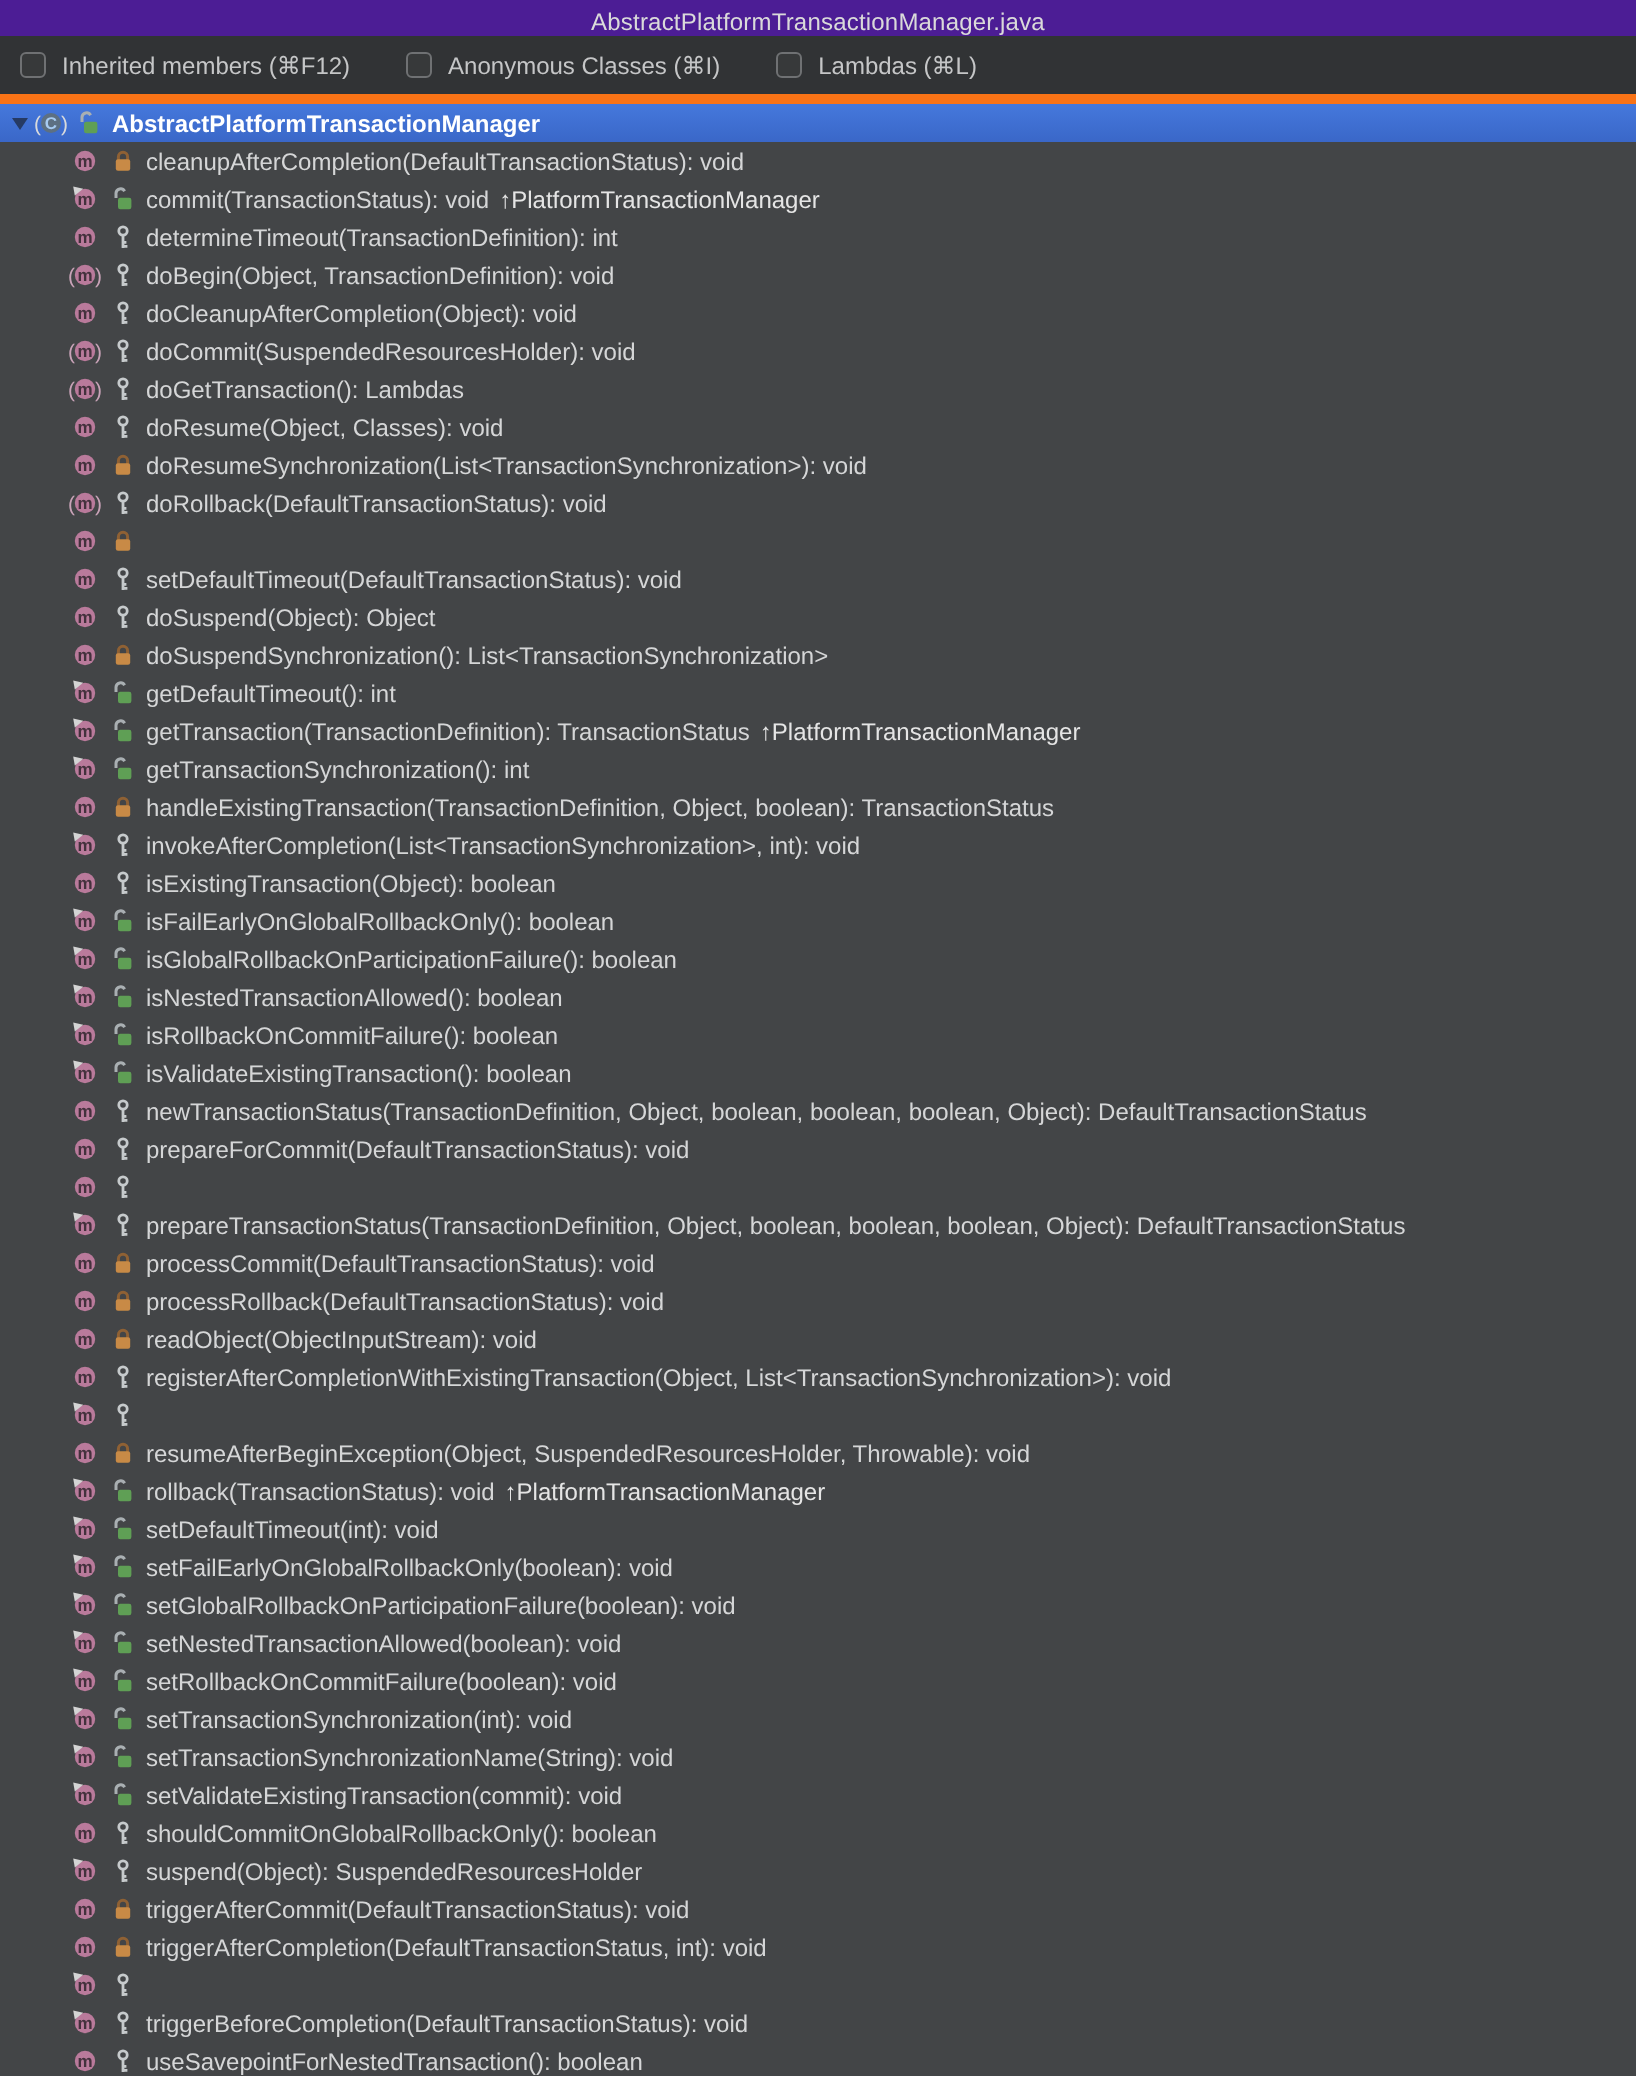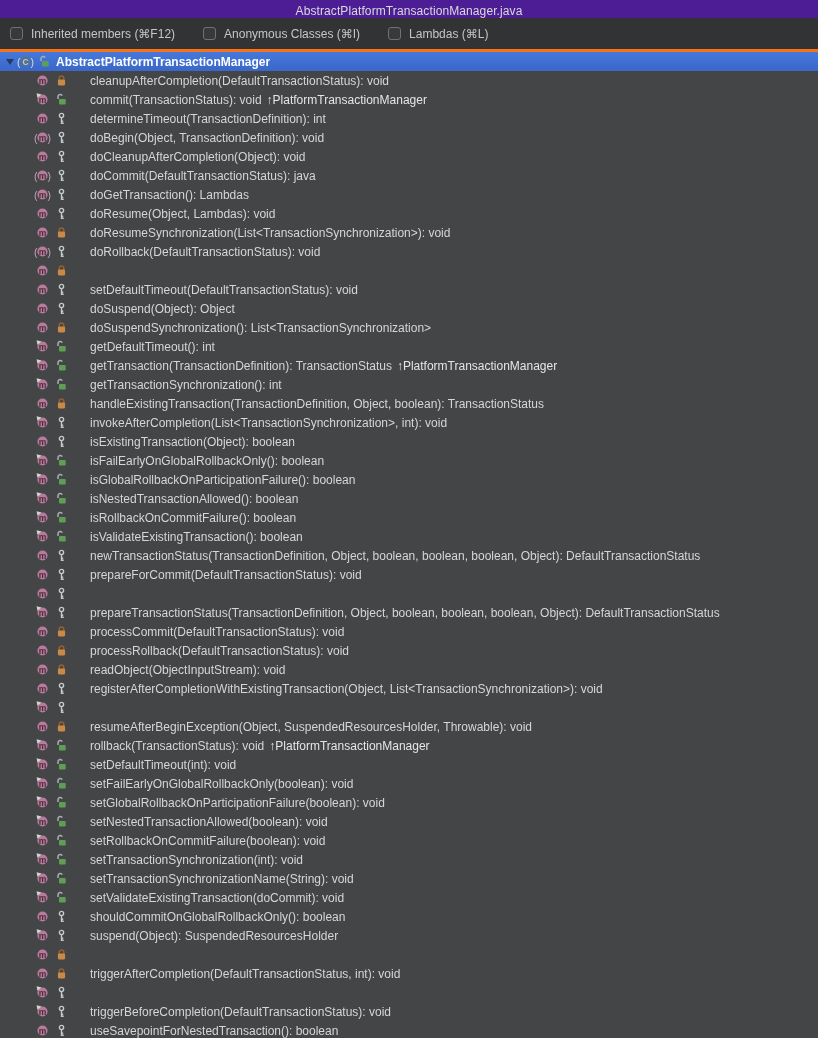--- a/index.html
+++ b/index.html
@@ -8,21 +8,21 @@
     width: 818px; height: 1038px; overflow: hidden;
     background: #434547;
     font-family: "Liberation Sans", "DejaVu Sans", sans-serif;
   }
   .titlebar {
     height: 18px; background: #4c1d95; color: #dadada;
     font-size: 12px; display: flex; align-items: flex-end; justify-content: center;
     letter-spacing: .1px;
   }
   .filterbar {
-    height: 34px; background: #313335; border-bottom: 3px solid #f97316;
+    height: 34px; background: #313335; border-bottom: 5px solid #f97316;
     display: flex; padding: 0 0 0 10px;
   }
   .filter-group { display: flex; align-items: center; margin-right: 28px; cursor: default; }
   .checkbox {
     width: 13px; height: 13px; border: 1.5px solid #6f7173; border-radius: 3px;
     background: #37393a; flex: none;
   }
   .filter-label { color: #c5c6c7; font-size: 12px; margin-left: 8px; white-space: nowrap; }
   .tree { width: 818px; }
   .row {
@@ -33,21 +33,21 @@
   .root-row { padding-left: 4px; }
   .member-row { padding-left: 34px; }
   .expand-arrow {
     width: 0; height: 0; margin: 1px 3px 0 2px;
     border-left: 4.5px solid transparent; border-right: 4.5px solid transparent;
     border-top: 6px solid #263a63; flex: none;
   }
   .icon { flex: none; display: flex; align-items: center; justify-content: center; }
   .micon { width: 17px; height: 13px; }
   .vicon { width: 13px; height: 13px; margin-left: 4px; }
-  .sig { margin-left: 22px; }
+  .sig { margin-left: 5px; }
   .root-name { margin-left: 5px; font-weight: bold; color: #ffffff; font-size: 12px; }
   .suffix { color: #e5e5e5; margin-left: 5px; }
   svg text { font-family: "Liberation Sans", "DejaVu Sans", sans-serif; }
 </style>
 </head>
 <body>
 
 <div class="titlebar">
   <span>AbstractPlatformTransactionManager.java</span>
 </div>
@@ -185,21 +185,21 @@
             <circle cx="8.5" cy="6.5" r="5.1" fill="#b97a9b"></circle>
             <text x="8.5" y="9.5" font-size="8.5" font-weight="bold" fill="#44313d" text-anchor="middle">m</text>
           </svg>
         </span>
     <span class="icon vicon v-slot">
           <svg width="13" height="13" viewBox="0 0 13 13">
             <circle cx="6.5" cy="3.5" r="2.1" stroke="#c6cacc" stroke-width="1.4" fill="none"></circle>
             <path d="M6.5 5.6 V12 M6.5 11.2 H8.7 M6.5 9.2 H8.2" stroke="#c6cacc" stroke-width="1.4" fill="none"></path>
           </svg>
         </span>
-    <span class="sig">doCommit(DefaultTransactionStatus): java</span>
+    <span class="sig">doCommit(SuspendedResourcesHolder): void</span>
 
   </div>
 
   <div class="row member-row">
     <span class="icon micon m-slot">
           <svg width="17" height="13" viewBox="0 0 17 13">
             <text x="1.8" y="10.6" font-size="10.5" fill="#c9a3b8" text-anchor="middle">(</text>
             <text x="15.2" y="10.6" font-size="10.5" fill="#c9a3b8" text-anchor="middle">)</text>
             <circle cx="8.5" cy="6.5" r="5.1" fill="#b97a9b"></circle>
             <text x="8.5" y="9.5" font-size="8.5" font-weight="bold" fill="#44313d" text-anchor="middle">m</text>
@@ -221,21 +221,21 @@
             <circle cx="8.5" cy="6.5" r="5.1" fill="#b97a9b"></circle>
             <text x="8.5" y="9.5" font-size="8.5" font-weight="bold" fill="#44313d" text-anchor="middle">m</text>
           </svg>
         </span>
     <span class="icon vicon v-slot">
           <svg width="13" height="13" viewBox="0 0 13 13">
             <circle cx="6.5" cy="3.5" r="2.1" stroke="#c6cacc" stroke-width="1.4" fill="none"></circle>
             <path d="M6.5 5.6 V12 M6.5 11.2 H8.7 M6.5 9.2 H8.2" stroke="#c6cacc" stroke-width="1.4" fill="none"></path>
           </svg>
         </span>
-    <span class="sig">doResume(Object, Lambdas): void</span>
+    <span class="sig">doResume(Object, Classes): void</span>
 
   </div>
 
   <div class="row member-row">
     <span class="icon micon m-slot">
           <svg width="17" height="13" viewBox="0 0 17 13">
             <circle cx="8.5" cy="6.5" r="5.1" fill="#b97a9b"></circle>
             <text x="8.5" y="9.5" font-size="8.5" font-weight="bold" fill="#44313d" text-anchor="middle">m</text>
           </svg>
         </span>
@@ -852,21 +852,21 @@
             <text x="8.5" y="9.5" font-size="8.5" font-weight="bold" fill="#44313d" text-anchor="middle">m</text>
             <polygon points="2.6,0.2 7.6,1.4 3.4,4.8" fill="#d4d4d4"></polygon>
           </svg>
         </span>
     <span class="icon vicon v-slot">
           <svg width="13" height="13" viewBox="0 0 13 13">
             <path d="M3 6 V3.6 a2.3 2.3 0 0 1 4.3 -1" stroke="#a9afb2" stroke-width="1.5" fill="none"></path>
             <rect x="4" y="5.9" width="6.7" height="5.7" rx="1.1" fill="#5f9f55"></rect>
           </svg>
         </span>
-    <span class="sig">setValidateExistingTransaction(doCommit): void</span>
+    <span class="sig">setValidateExistingTransaction(commit): void</span>
 
   </div>
 
   <div class="row member-row">
     <span class="icon micon m-slot">
           <svg width="17" height="13" viewBox="0 0 17 13">
             <circle cx="8.5" cy="6.5" r="5.1" fill="#b97a9b"></circle>
             <text x="8.5" y="9.5" font-size="8.5" font-weight="bold" fill="#44313d" text-anchor="middle">m</text>
           </svg>
         </span>
@@ -904,20 +904,21 @@
             <circle cx="8.5" cy="6.5" r="5.1" fill="#b97a9b"></circle>
             <text x="8.5" y="9.5" font-size="8.5" font-weight="bold" fill="#44313d" text-anchor="middle">m</text>
           </svg>
         </span>
     <span class="icon vicon v-slot">
           <svg width="13" height="13" viewBox="0 0 13 13">
             <path d="M4.2 6 V4.4 a2.3 2.3 0 0 1 4.6 0 V6" stroke="#8f6134" stroke-width="1.5" fill="none"></path>
             <rect x="2.9" y="5.6" width="7.2" height="5.8" rx="1.1" fill="#c88a46"></rect>
           </svg>
         </span>
+    <span class="sig">triggerAfterCommit(DefaultTransactionStatus): void</span>
 
   </div>
 
   <div class="row member-row">
     <span class="icon micon m-slot">
           <svg width="17" height="13" viewBox="0 0 17 13">
             <circle cx="8.5" cy="6.5" r="5.1" fill="#b97a9b"></circle>
             <text x="8.5" y="9.5" font-size="8.5" font-weight="bold" fill="#44313d" text-anchor="middle">m</text>
           </svg>
         </span>

